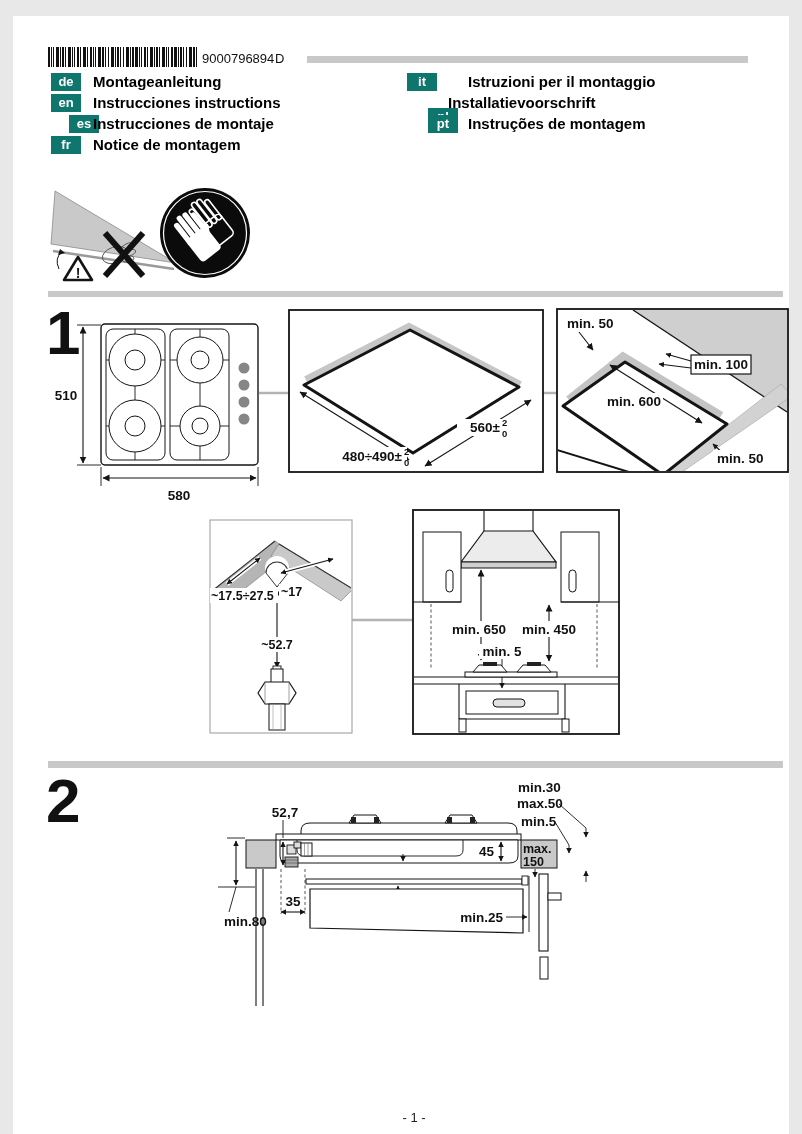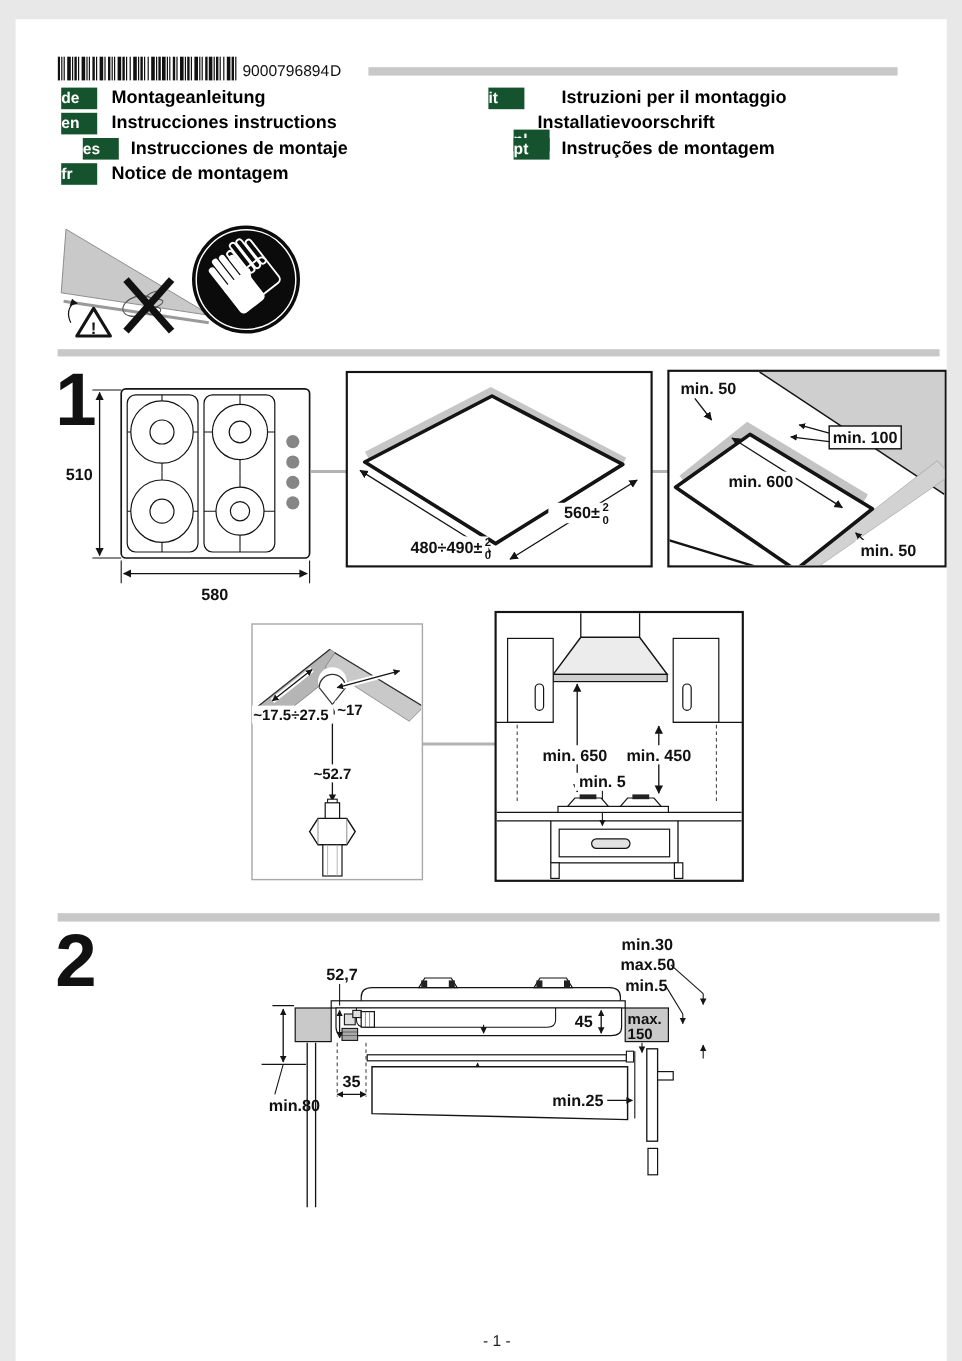--- a/index.html
+++ b/index.html
@@ -1,21 +1,21 @@
 <!DOCTYPE html>
 <html><head>
 <meta charset="utf-8">
 <style>
   html,body{margin:0;padding:0;background:#e8e8e8;}
   .page{position:relative;width:776px;height:1134px;background:#ffffff;margin:16px auto;
         font-family:"Liberation Sans",sans-serif;overflow:hidden;}
   .abs{position:absolute;}
   .graybar{background:#c8c8c8;}
-  .lang-code{position:absolute;width:30px;height:18px;background:#14532d;color:#fff;
-             font-weight:bold;font-size:13px;line-height:18px;}
+  .lang-code{position:absolute;width:30px;height:18px;background:#0f766e;color:#fff;
+             font-weight:bold;font-size:13px;text-align:center;line-height:18px;}
   .lang-label{position:absolute;font-weight:bold;font-size:15px;color:#000000;line-height:18px;white-space:nowrap;}
   .bc-num{position:absolute;font-size:13px;color:#111;white-space:nowrap;}
   .footer{position:absolute;left:0;top:1094px;width:802px;text-align:center;
           font-size:13px;color:#222;}
   
   .ln{fill:#fff;stroke:#141414;stroke-width:1.4;}
   .ln2{fill:#fff;stroke:#141414;stroke-width:1;}
   .box{fill:#fff;stroke:#141414;stroke-width:1.8;}
   .boxlight{fill:#fff;stroke:#a9a9a9;stroke-width:1.2;}
   .conn{stroke:#b3b3b3;stroke-width:2.5;}
@@ -90,21 +90,21 @@
   </svg>
   <div class="bc-num" style="left:189px;top:35px">9000796894</div>
   <div class="bc-num" style="left:262px;top:35px">D</div>
   <div class="abs graybar" style="left:294px;top:40px;width:441px;height:7px"></div>
 
   <div class="lang-code" style="left:38px;top:57px">de</div>
   <div class="lang-label" style="left:80px;top:57px">Montageanleitung</div>
   <div class="lang-code" style="left:38px;top:78px">en</div>
   <div class="lang-label" style="left:80px;top:78px">Instrucciones instructions</div>
   <div class="lang-code" style="left:56px;top:99px">es</div>
-  <div class="lang-label" style="left:96px;top:99px">Instrucciones de montaje</div>
+  <div class="lang-label" style="left:80px;top:99px">Instrucciones de montaje</div>
   <div class="lang-code" style="left:38px;top:120px">fr</div>
   <div class="lang-label" style="left:80px;top:120px">Notice de montagem</div>
 
   <div class="lang-code" style="left:394px;top:57px">it</div>
   <div class="lang-label" style="left:455px;top:57px">Istruzioni per il montaggio</div>
   <div class="lang-code" style="left:415px;top:92px">nl</div>
   <div class="lang-label" style="left:435px;top:78px">Installatievoorschrift</div>
   <div class="lang-code" style="left:415px;top:99px">pt</div>
   <div class="lang-label" style="left:455px;top:99px">Instruções de montagem</div>
 

